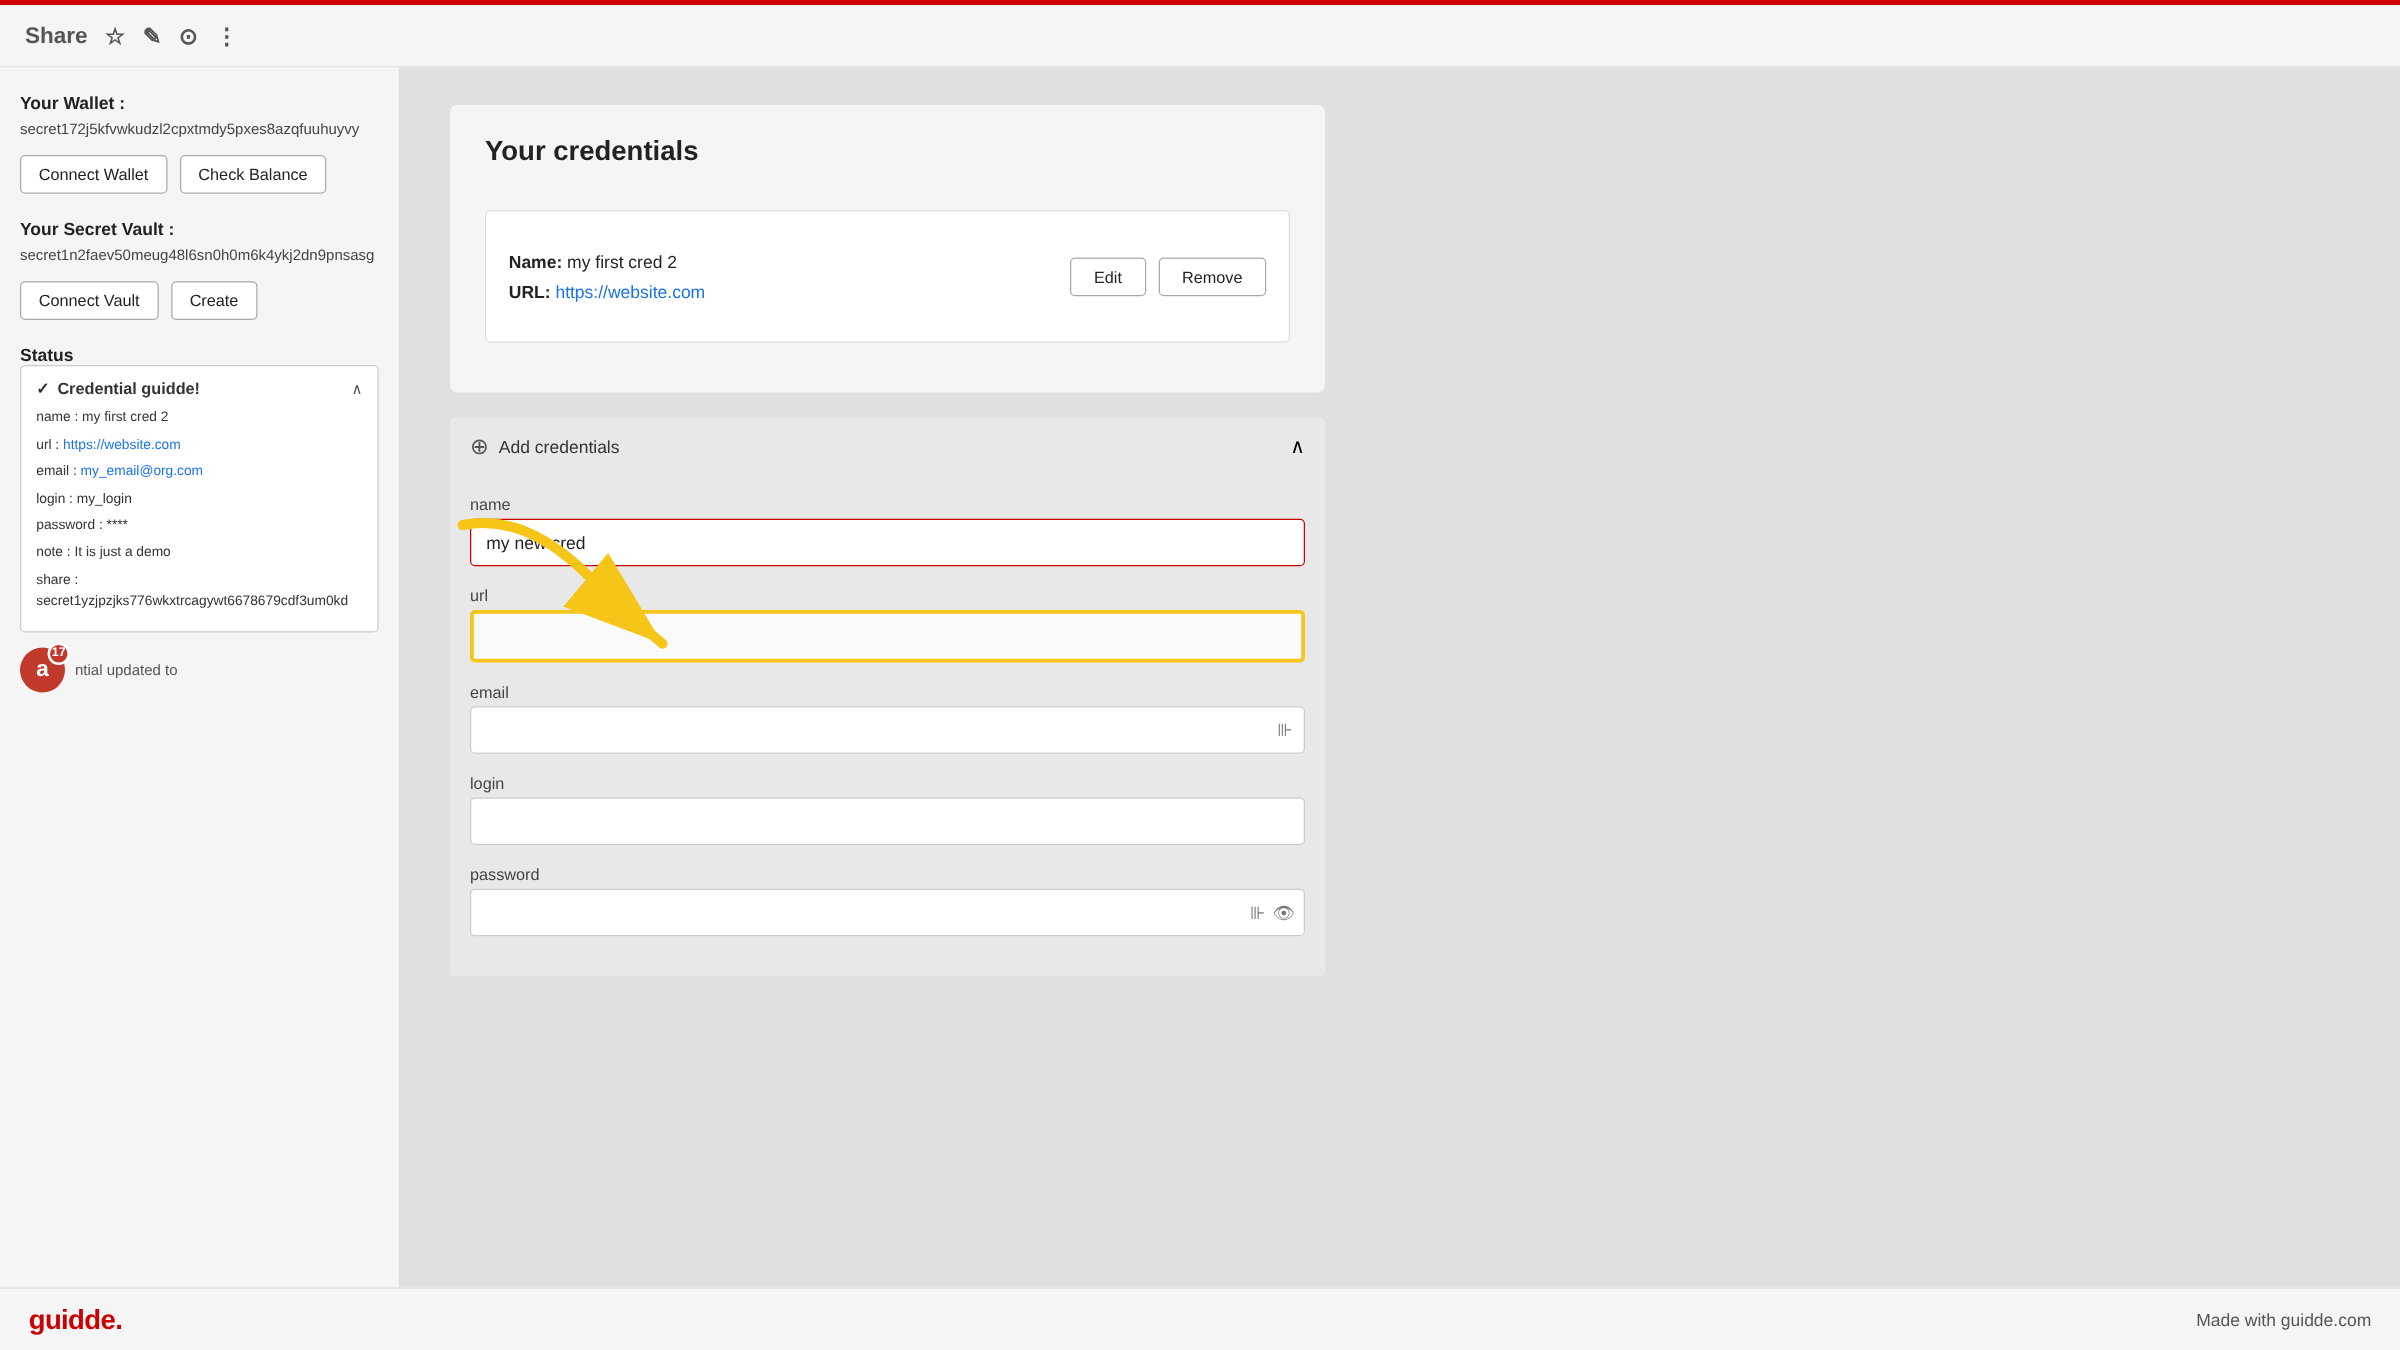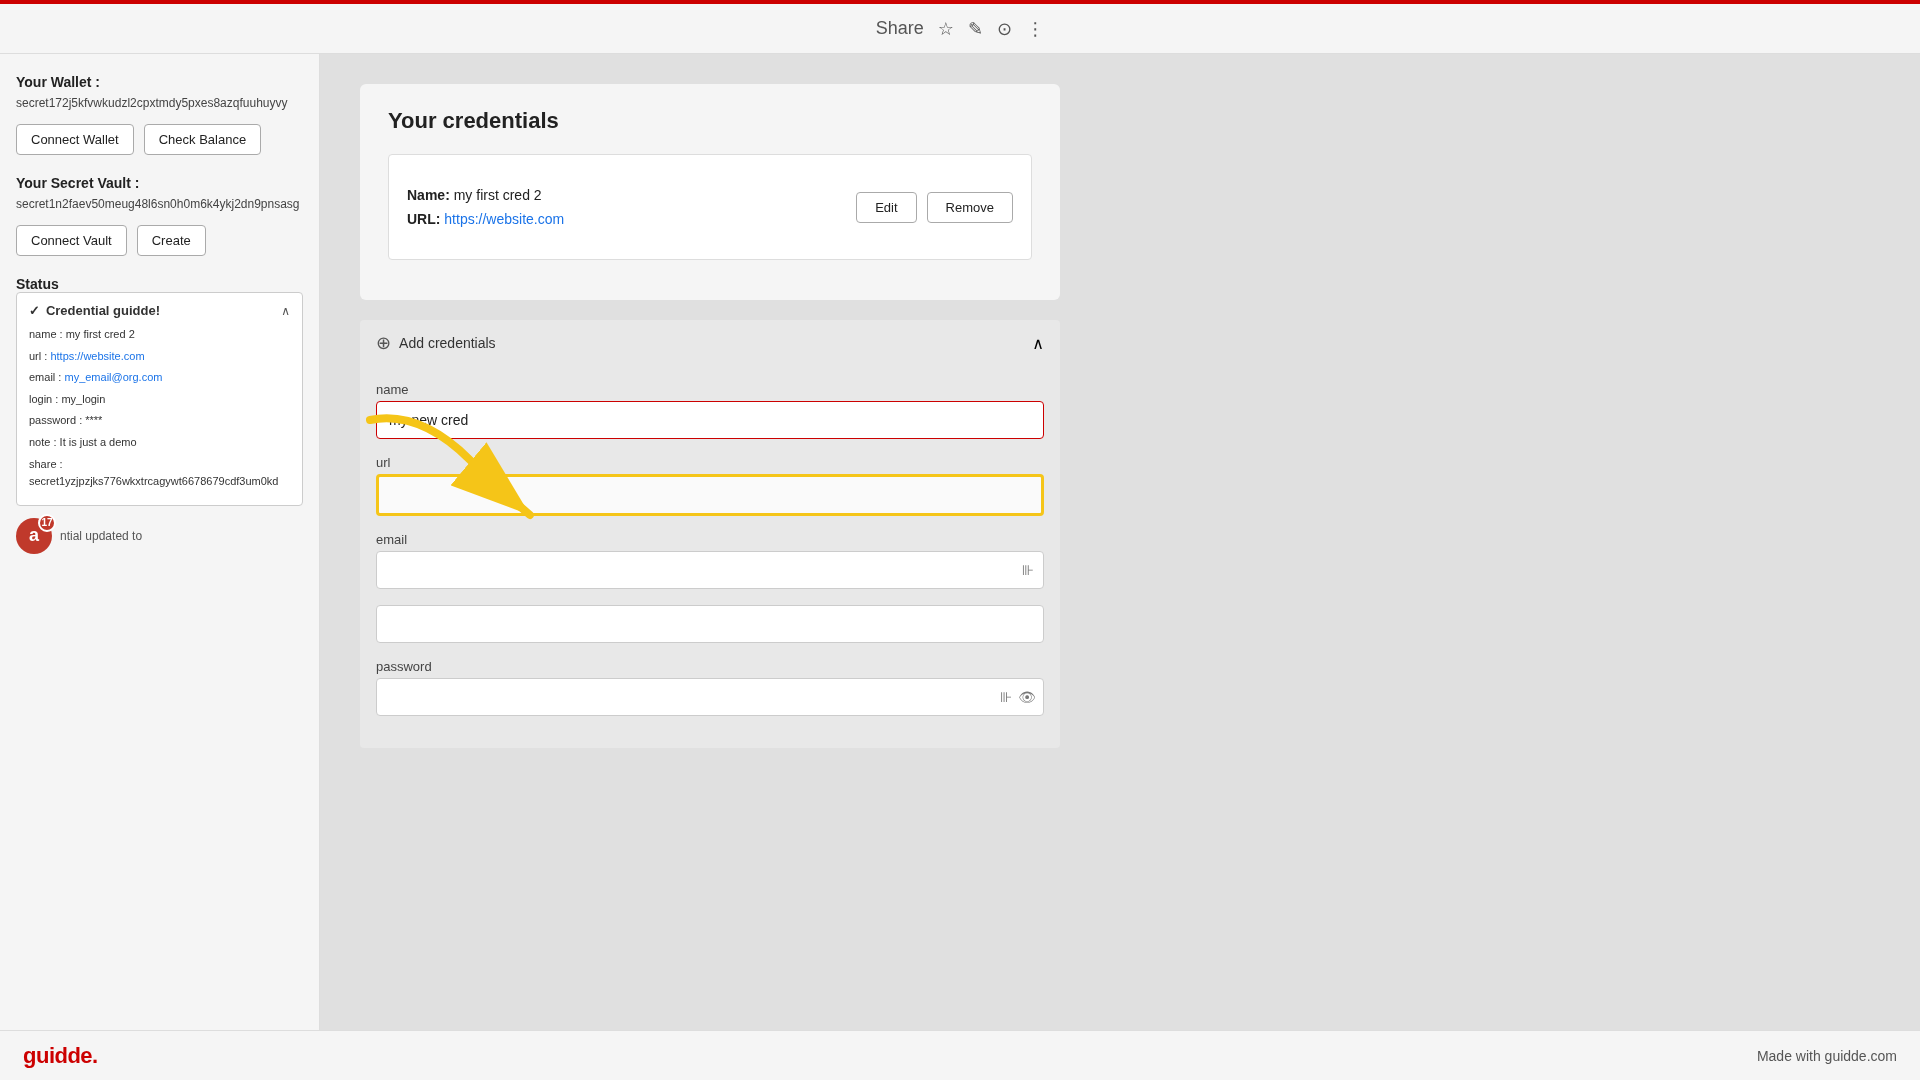--- a/index.html
+++ b/index.html
@@ -22,23 +22,24 @@
 
     
     .header {
       position: absolute;
       top: 4px; left: 0; right: 0;
       height: 50px;
       background: #f5f5f5;
       border-bottom: 1px solid #ddd;
       display: flex;
       align-items: center;
-      justify-content: center;
+      justify-content: flex-start;
       padding: 0 20px;
       gap: 16px;
+      font-weight: bold;
     }
 
     .header-actions {
       display: flex;
       align-items: center;
       gap: 14px;
     }
 
     .header-icon {
       font-size: 18px;
@@ -198,21 +199,21 @@
       border-radius: 6px;
       padding: 24px 28px;
       margin-bottom: 20px;
       max-width: 700px;
     }
 
     .credentials-title {
       font-size: 22px;
       font-weight: 700;
       color: #222;
-      margin-bottom: 20px;
+      margin-bottom: 34px;
     }
 
     .cred-item {
       border: 1px solid #ddd;
       border-radius: 4px;
       padding: 32px 18px;
       background: #fff;
       margin-bottom: 16px;
     }
 
@@ -484,20 +485,21 @@
 
         <div class="form-field">
           <label class="form-label">email</label>
           <div class="form-input-with-icon">
             <input class="form-input" type="text" value="" style="">
             <span class="input-icon">⊪</span>
           </div>
         </div>
 
         <div class="form-field">
+          <label class="form-label">login</label>
           <input class="form-input" type="text" value="" style="">
         </div>
 
         <div class="form-field">
           <label class="form-label">password</label>
           <div class="form-input-with-icon">
             <input class="form-input" type="password" value="" style="padding-right: 60px;">
             <span class="input-icon" style="display:flex;gap:6px;right:8px;">
               <span>⊪</span>
               <span>👁</span>

